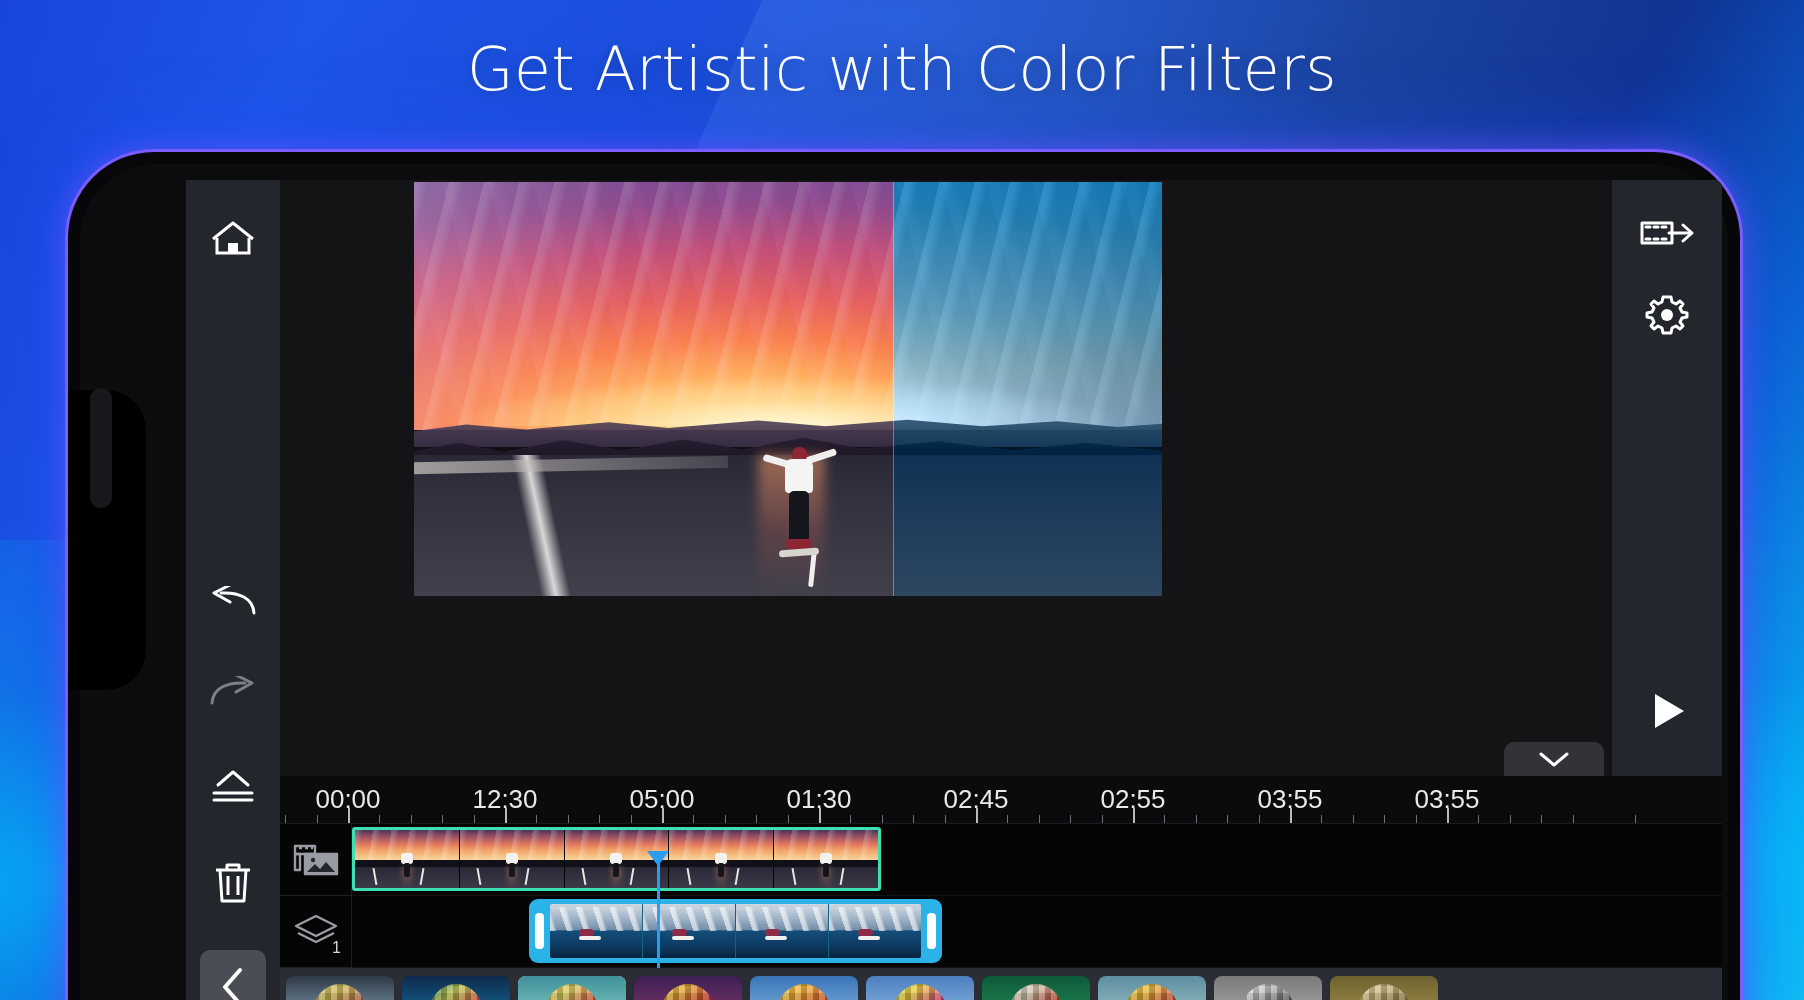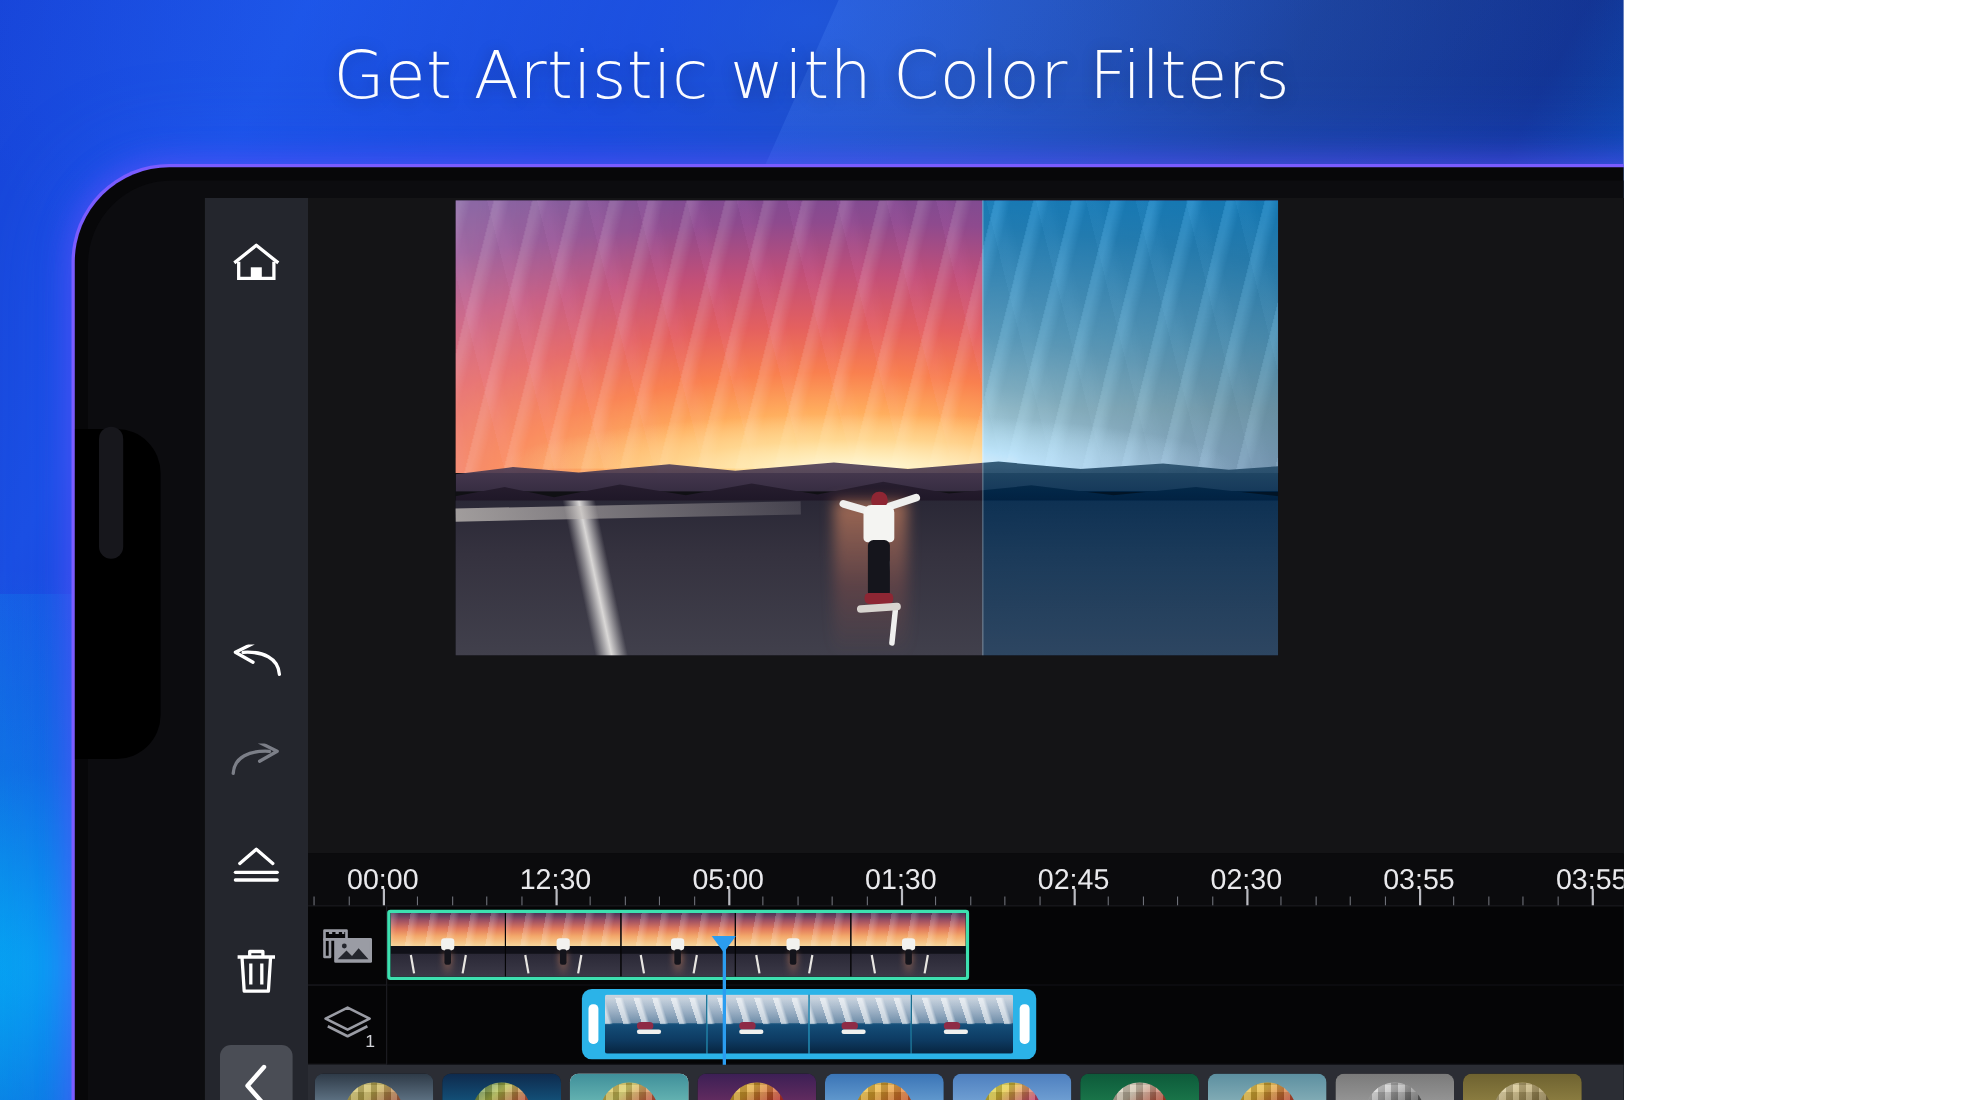--- a/index.html
+++ b/index.html
@@ -6,21 +6,21 @@
   * { box-sizing: border-box; margin: 0; padding: 0; }
   html, body {
     width: 1804px; height: 1000px;
     overflow: hidden;
     font-family: "Liberation Sans", sans-serif;
   }
 
   
   #promo-root {
     position: relative;
-    width: 1476px; height: 1000px;
+    width: 1804px; height: 1000px;
     background: linear-gradient(118deg,
         #1744d8 0%, #1a4fe2 14%, #1338c6 30%,
         #15368f 46%, #102a74 60%, #0d2a86 72%,
         #0b63d4 84%, #0aa7ee 94%, #16c8f5 100%);
     overflow: hidden;
   }
   .bg-sheen {
     position: absolute; inset: 0;
     background:
       radial-gradient(120% 70% at 6% 88%, rgba(0,200,255,.72) 0%, rgba(0,170,240,.25) 26%, rgba(0,0,0,0) 52%),
@@ -507,21 +507,21 @@
             <div class="ruler-label" style="left: 68px;">00:00</div>
             <div class="tick major" style="left: 68px;"></div>
             <div class="ruler-label" style="left: 225px;">12:30</div>
             <div class="tick major" style="left: 225px;"></div>
             <div class="ruler-label" style="left: 382px;">05:00</div>
             <div class="tick major" style="left: 382px;"></div>
             <div class="ruler-label" style="left: 539px; text-align: right;">01:30</div>
             <div class="tick major" style="left: 539px;"></div>
             <div class="ruler-label" style="left: 696px;">02:45</div>
             <div class="tick major" style="left: 696px;"></div>
-            <div class="ruler-label" style="left: 853px;">02:30</div>
+            <div class="ruler-label" style="left: 853px;">02:55</div>
             <div class="tick major" style="left: 853px;"></div>
             <div class="ruler-label" style="left: 1010px;">03:55</div>
             <div class="tick major" style="left: 1010px;"></div>
             <div class="ruler-label" style="left: 1167px;">03:55</div>
             <div class="tick major" style="left: 1167px;"></div>
             <div class="tick minor" style="left: 5.2px;"></div>
             <div class="tick minor" style="left: 36.6px;"></div>
             <div class="tick minor" style="left: 99.4px;"></div>
             <div class="tick minor" style="left: 130.8px;"></div>
             <div class="tick minor" style="left: 162.2px;"></div>

